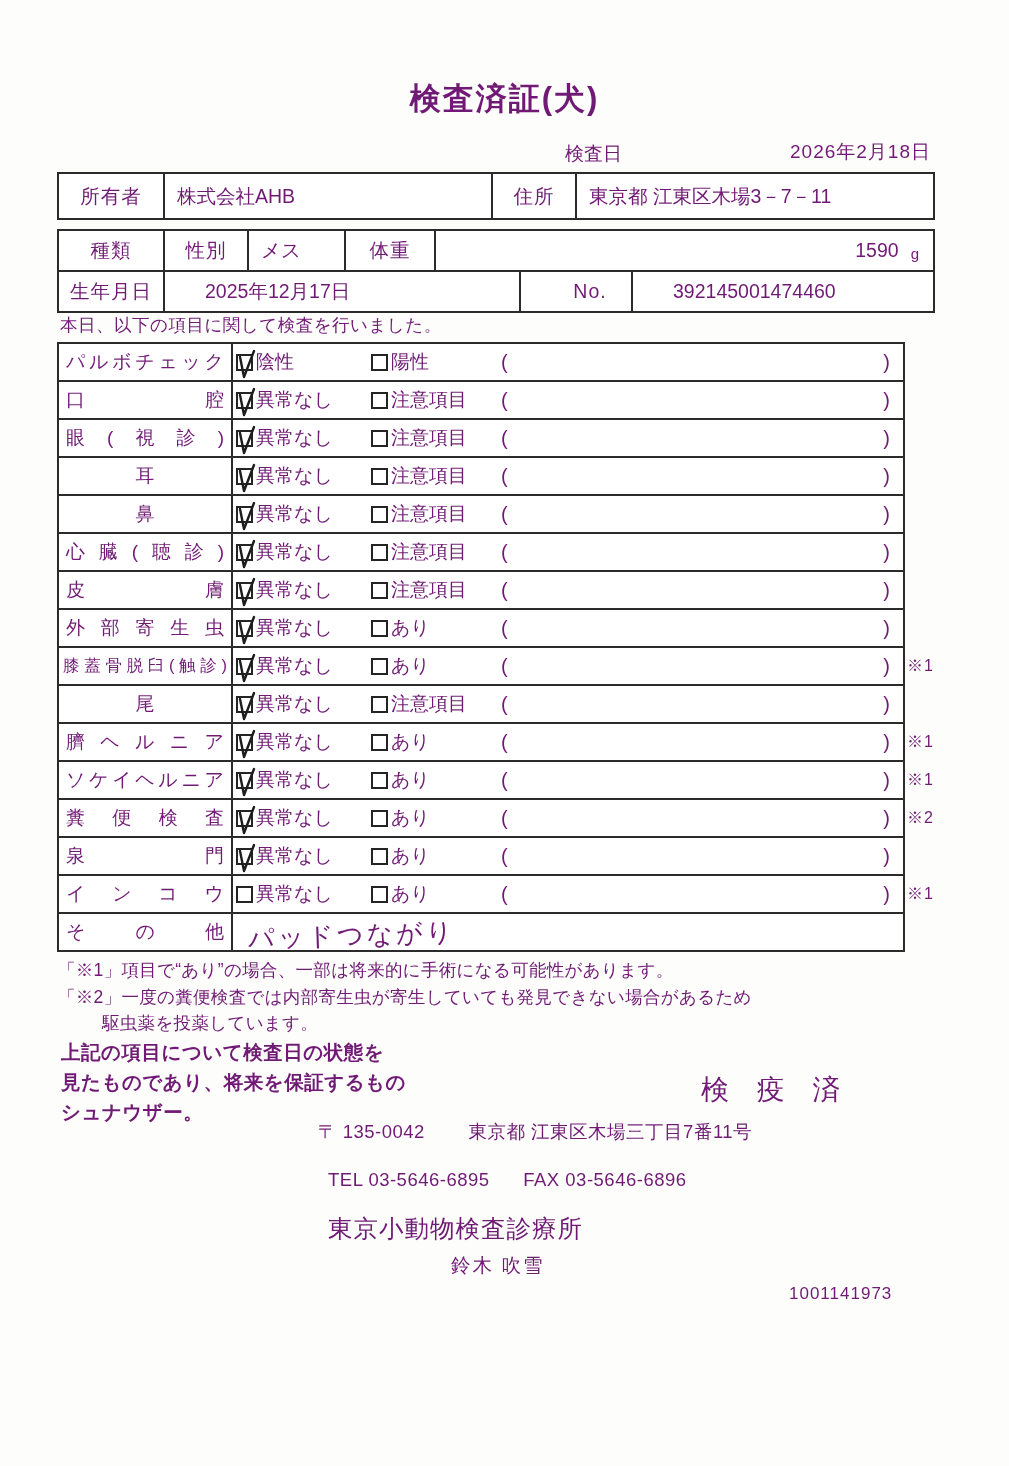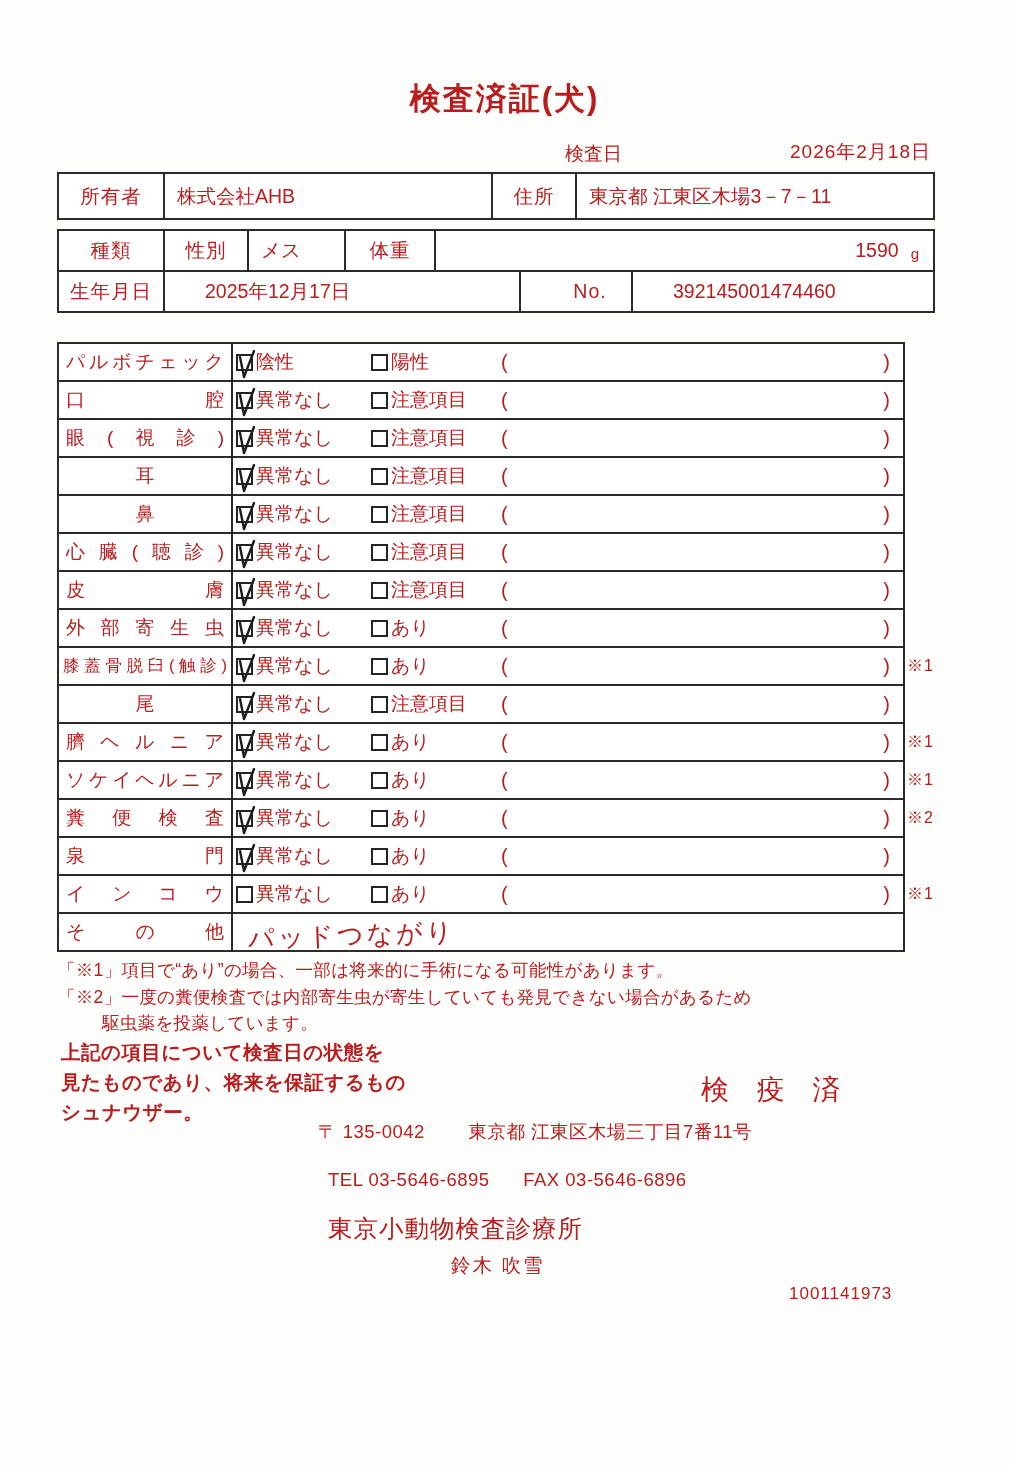--- a/index.html
+++ b/index.html
@@ -2,21 +2,21 @@
 <html lang="ja"><head>
 <meta charset="utf-8">
 <style>
   html,body{margin:0;padding:0;background:#9a9a9a;}
   .page{
     position:relative;
     width:1009px;height:1466px;
     margin:0 auto;
     background:#fdfdfb;
     font-family:"Liberation Sans",sans-serif;
-    color:#b91c1c;
+    color:#701a75;
     overflow:hidden;
   }
   .doc-title{
     position:absolute;top:78px;left:0;width:100%;
     text-align:center;font-size:31px;font-weight:bold;letter-spacing:2px;
   }
   
   .date-line{position:absolute;top:141px;left:57px;width:878px;height:26px;font-size:19px;}
   .date-label{position:absolute;left:508px;top:0;}
   .date-value{position:absolute;right:4px;top:-2px;letter-spacing:1px;}
@@ -104,20 +104,21 @@
       </div>
     </div>
     <div class="trow">
       <div class="cell lab w-lab1">生年月日</div>
       <div class="cell val w-val1">2025年12月17日</div>
       <div class="cell lab w-lab2">No.</div>
       <div class="cell val last w-val2">392145001474460</div>
     </div>
   </div>
 
+  <div class="intro">本日、以下の項目に関して検査を行いました。</div>
 
   <div class="check-table" id="check-table">
     <div class="check-row">
       <div class="item-label">
         <span class="jl">パルボチェック</span>
       </div>
       <div class="opts">
         <span class="opt">
           <span class="box">
               <svg class="tick" viewBox="0 0 26 34">

